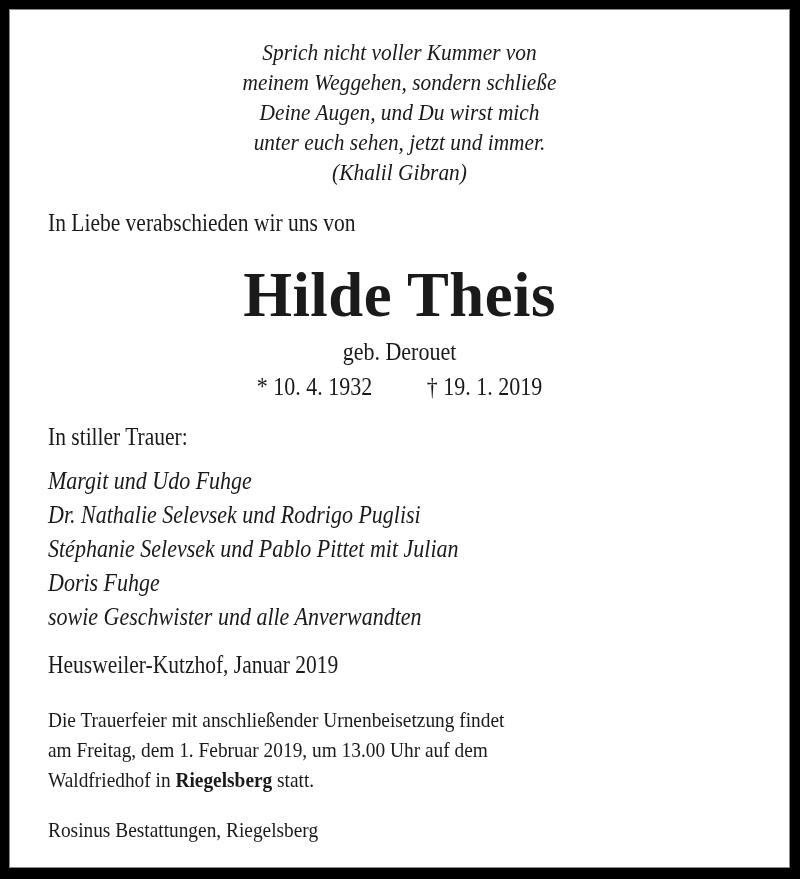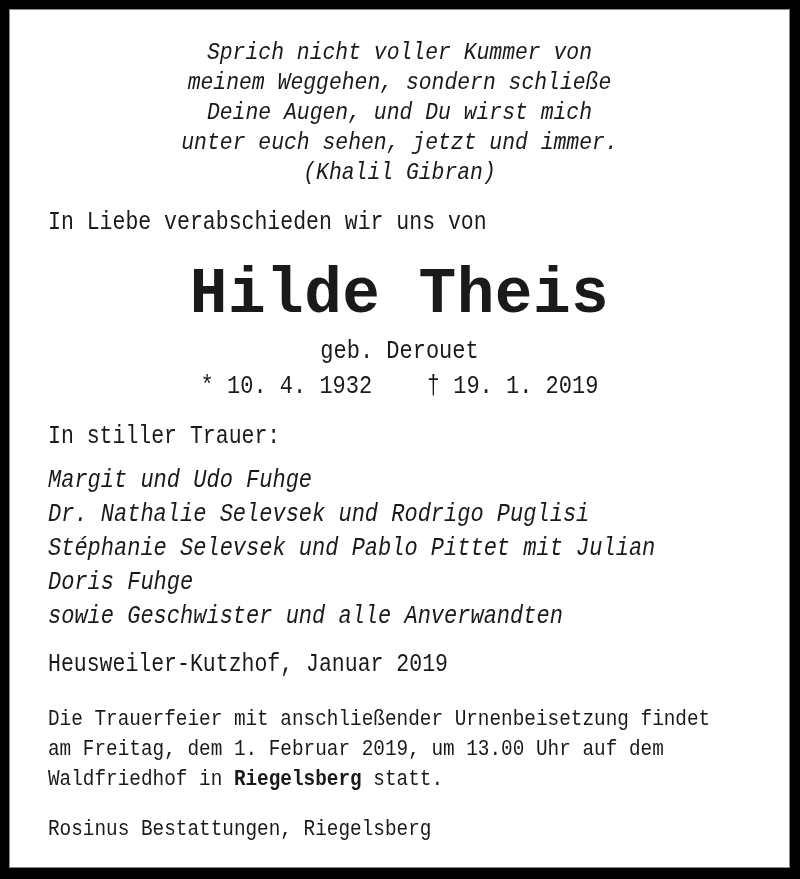--- a/index.html
+++ b/index.html
@@ -4,21 +4,21 @@
 <style>
   html, body { margin: 0; padding: 0; }
   body {
     width: 800px; height: 879px; background: #000;
     position: relative; overflow: hidden;
     font-family: "Liberation Serif", "DejaVu Serif", serif;
     color: #1a1a1a;
   }
   .card {
     position: absolute; left: 9px; top: 9px; width: 781px; height: 859px;
-    background: #fff; border: 1px solid #8a8a8a; box-sizing: border-box; font-family: Liberation Mono, monospace;
+    background: #fff; border: 1px solid #8a8a8a; box-sizing: border-box;
   }
   .line { position: absolute; white-space: nowrap; }
   .center { left: 0; right: 0; text-align: center; }
   .quote {
     font-style: italic; font-size: 23px; line-height: 30px;
     transform: scaleX(0.93); transform-origin: center;
   }
   .body-text { left: 38px; font-size: 25px; line-height: 30px; transform: scaleX(0.86); transform-origin: left; }
   .name {
     font-weight: 900; font-size: 64px; line-height: 70px;

